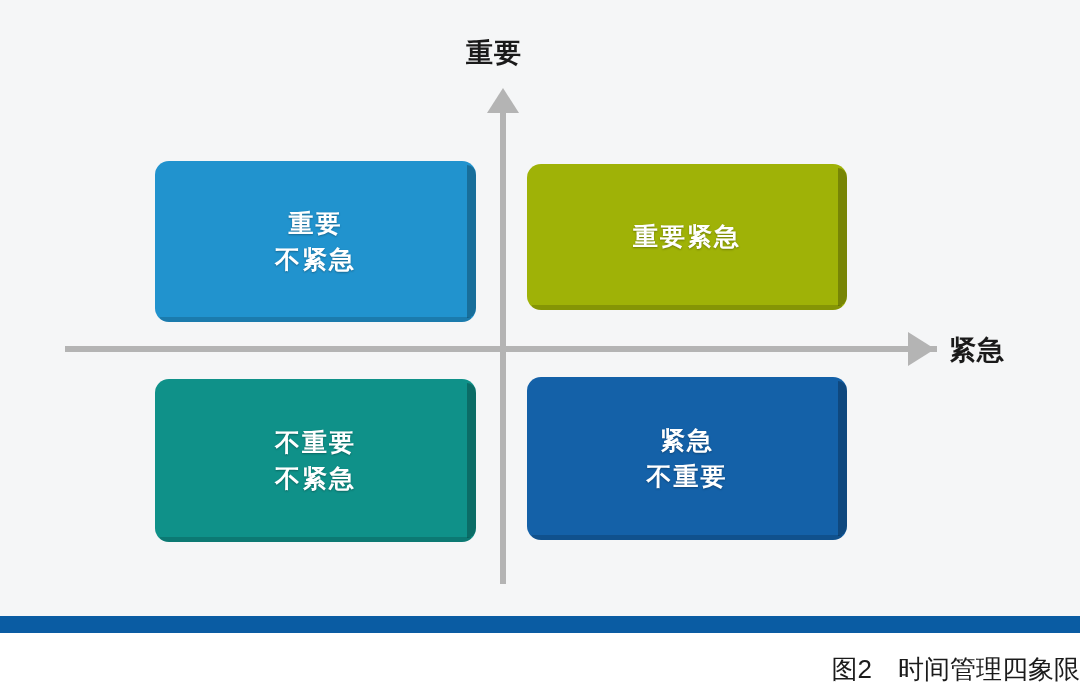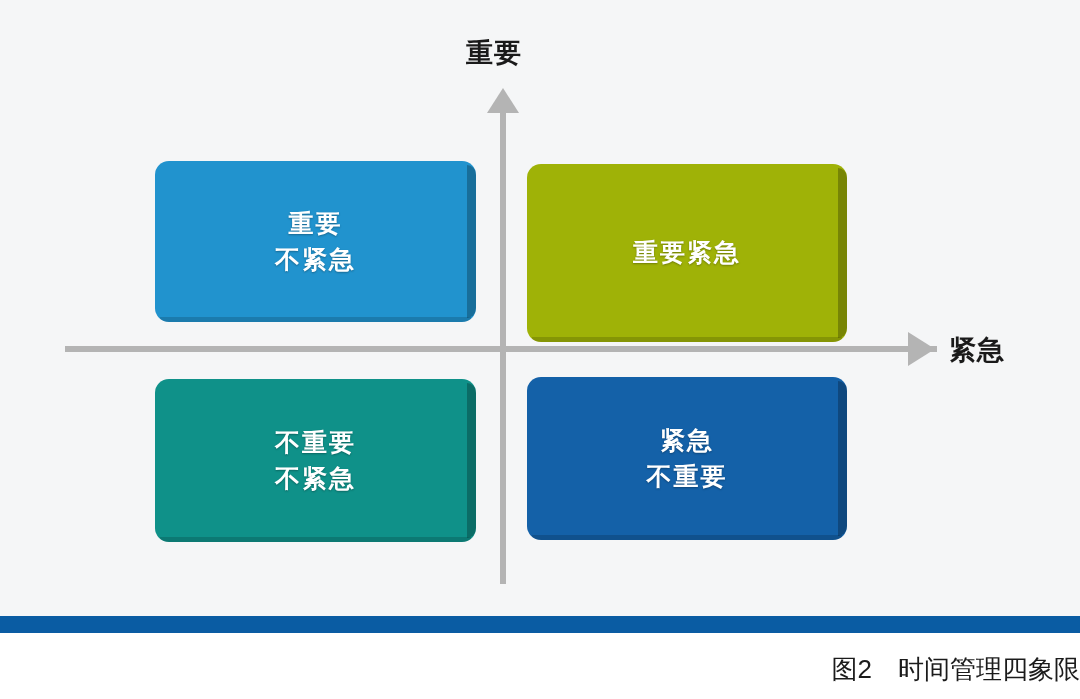--- a/index.html
+++ b/index.html
@@ -133,21 +133,21 @@
   #quad-important-not-urgent {
     left: 155px;
     top: 161px;
     width: 321px;
     height: 161px;
   }
   #quad-important-urgent {
     left: 527px;
     top: 164px;
     width: 320px;
-    height: 178px;
+    height: 146px;
   }
   #quad-not-important-not-urgent {
     left: 155px;
     top: 379px;
     width: 321px;
     height: 163px;
   }
   #quad-urgent-not-important {
     left: 527px;
     top: 377px;

